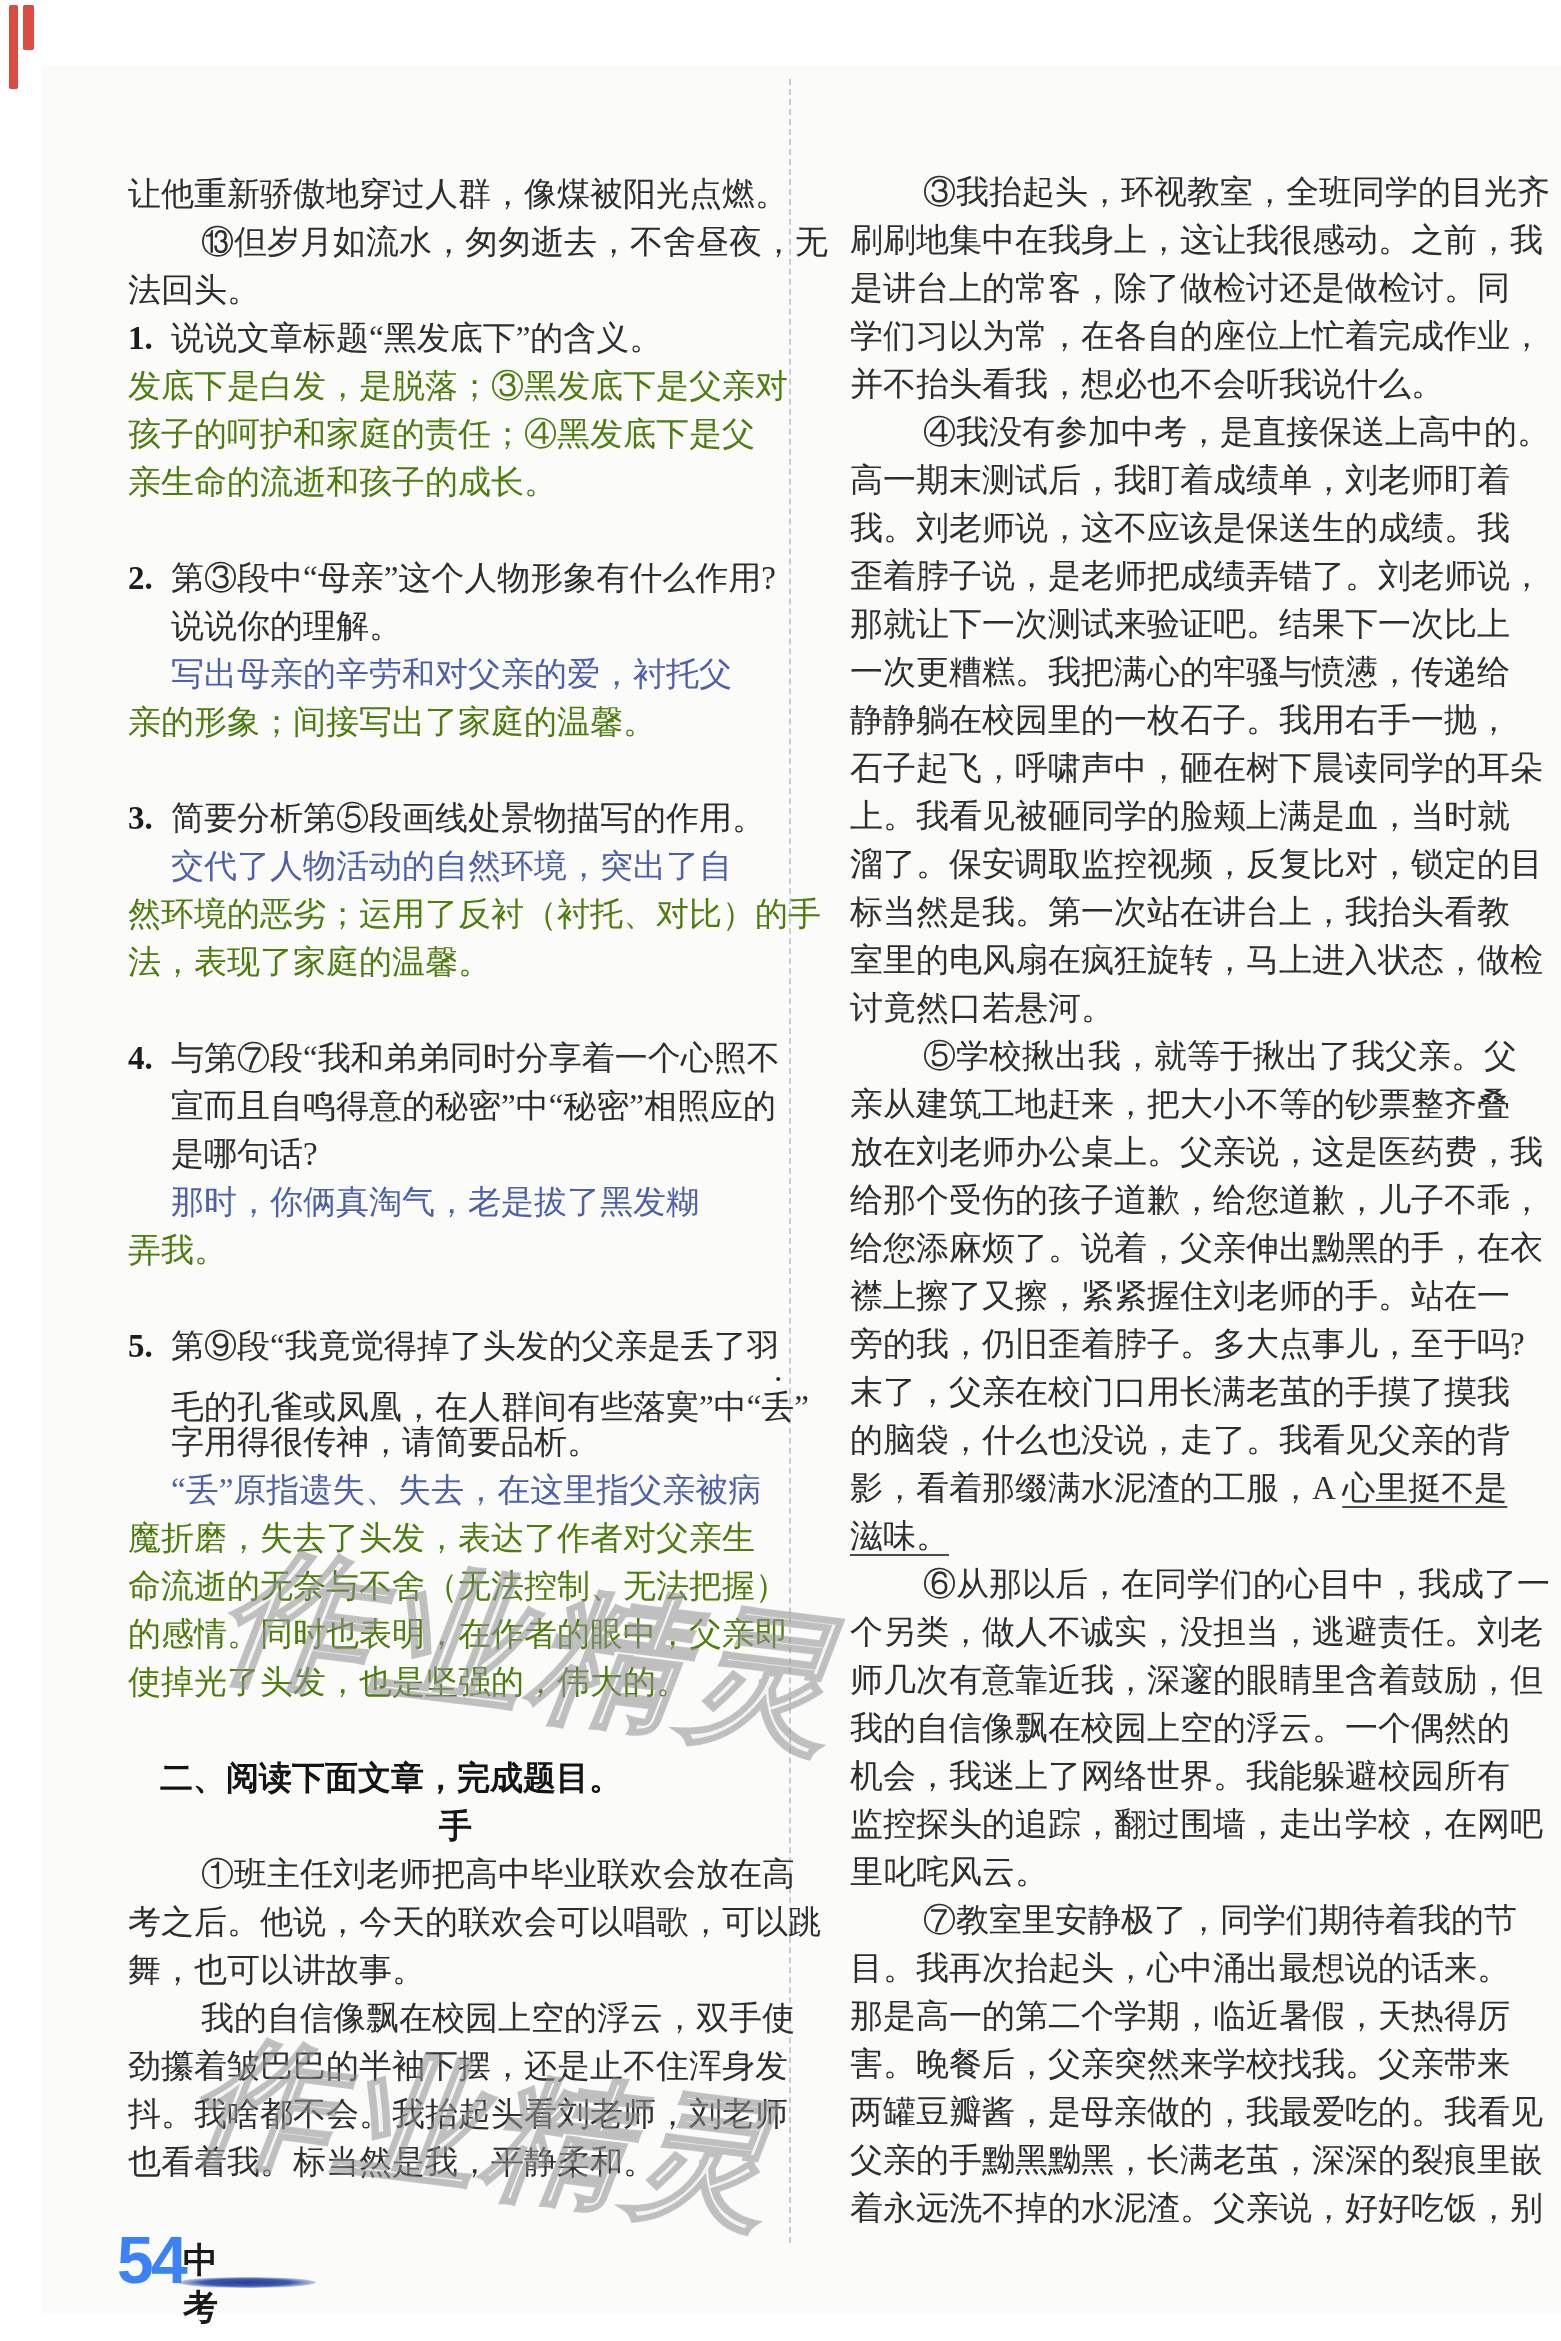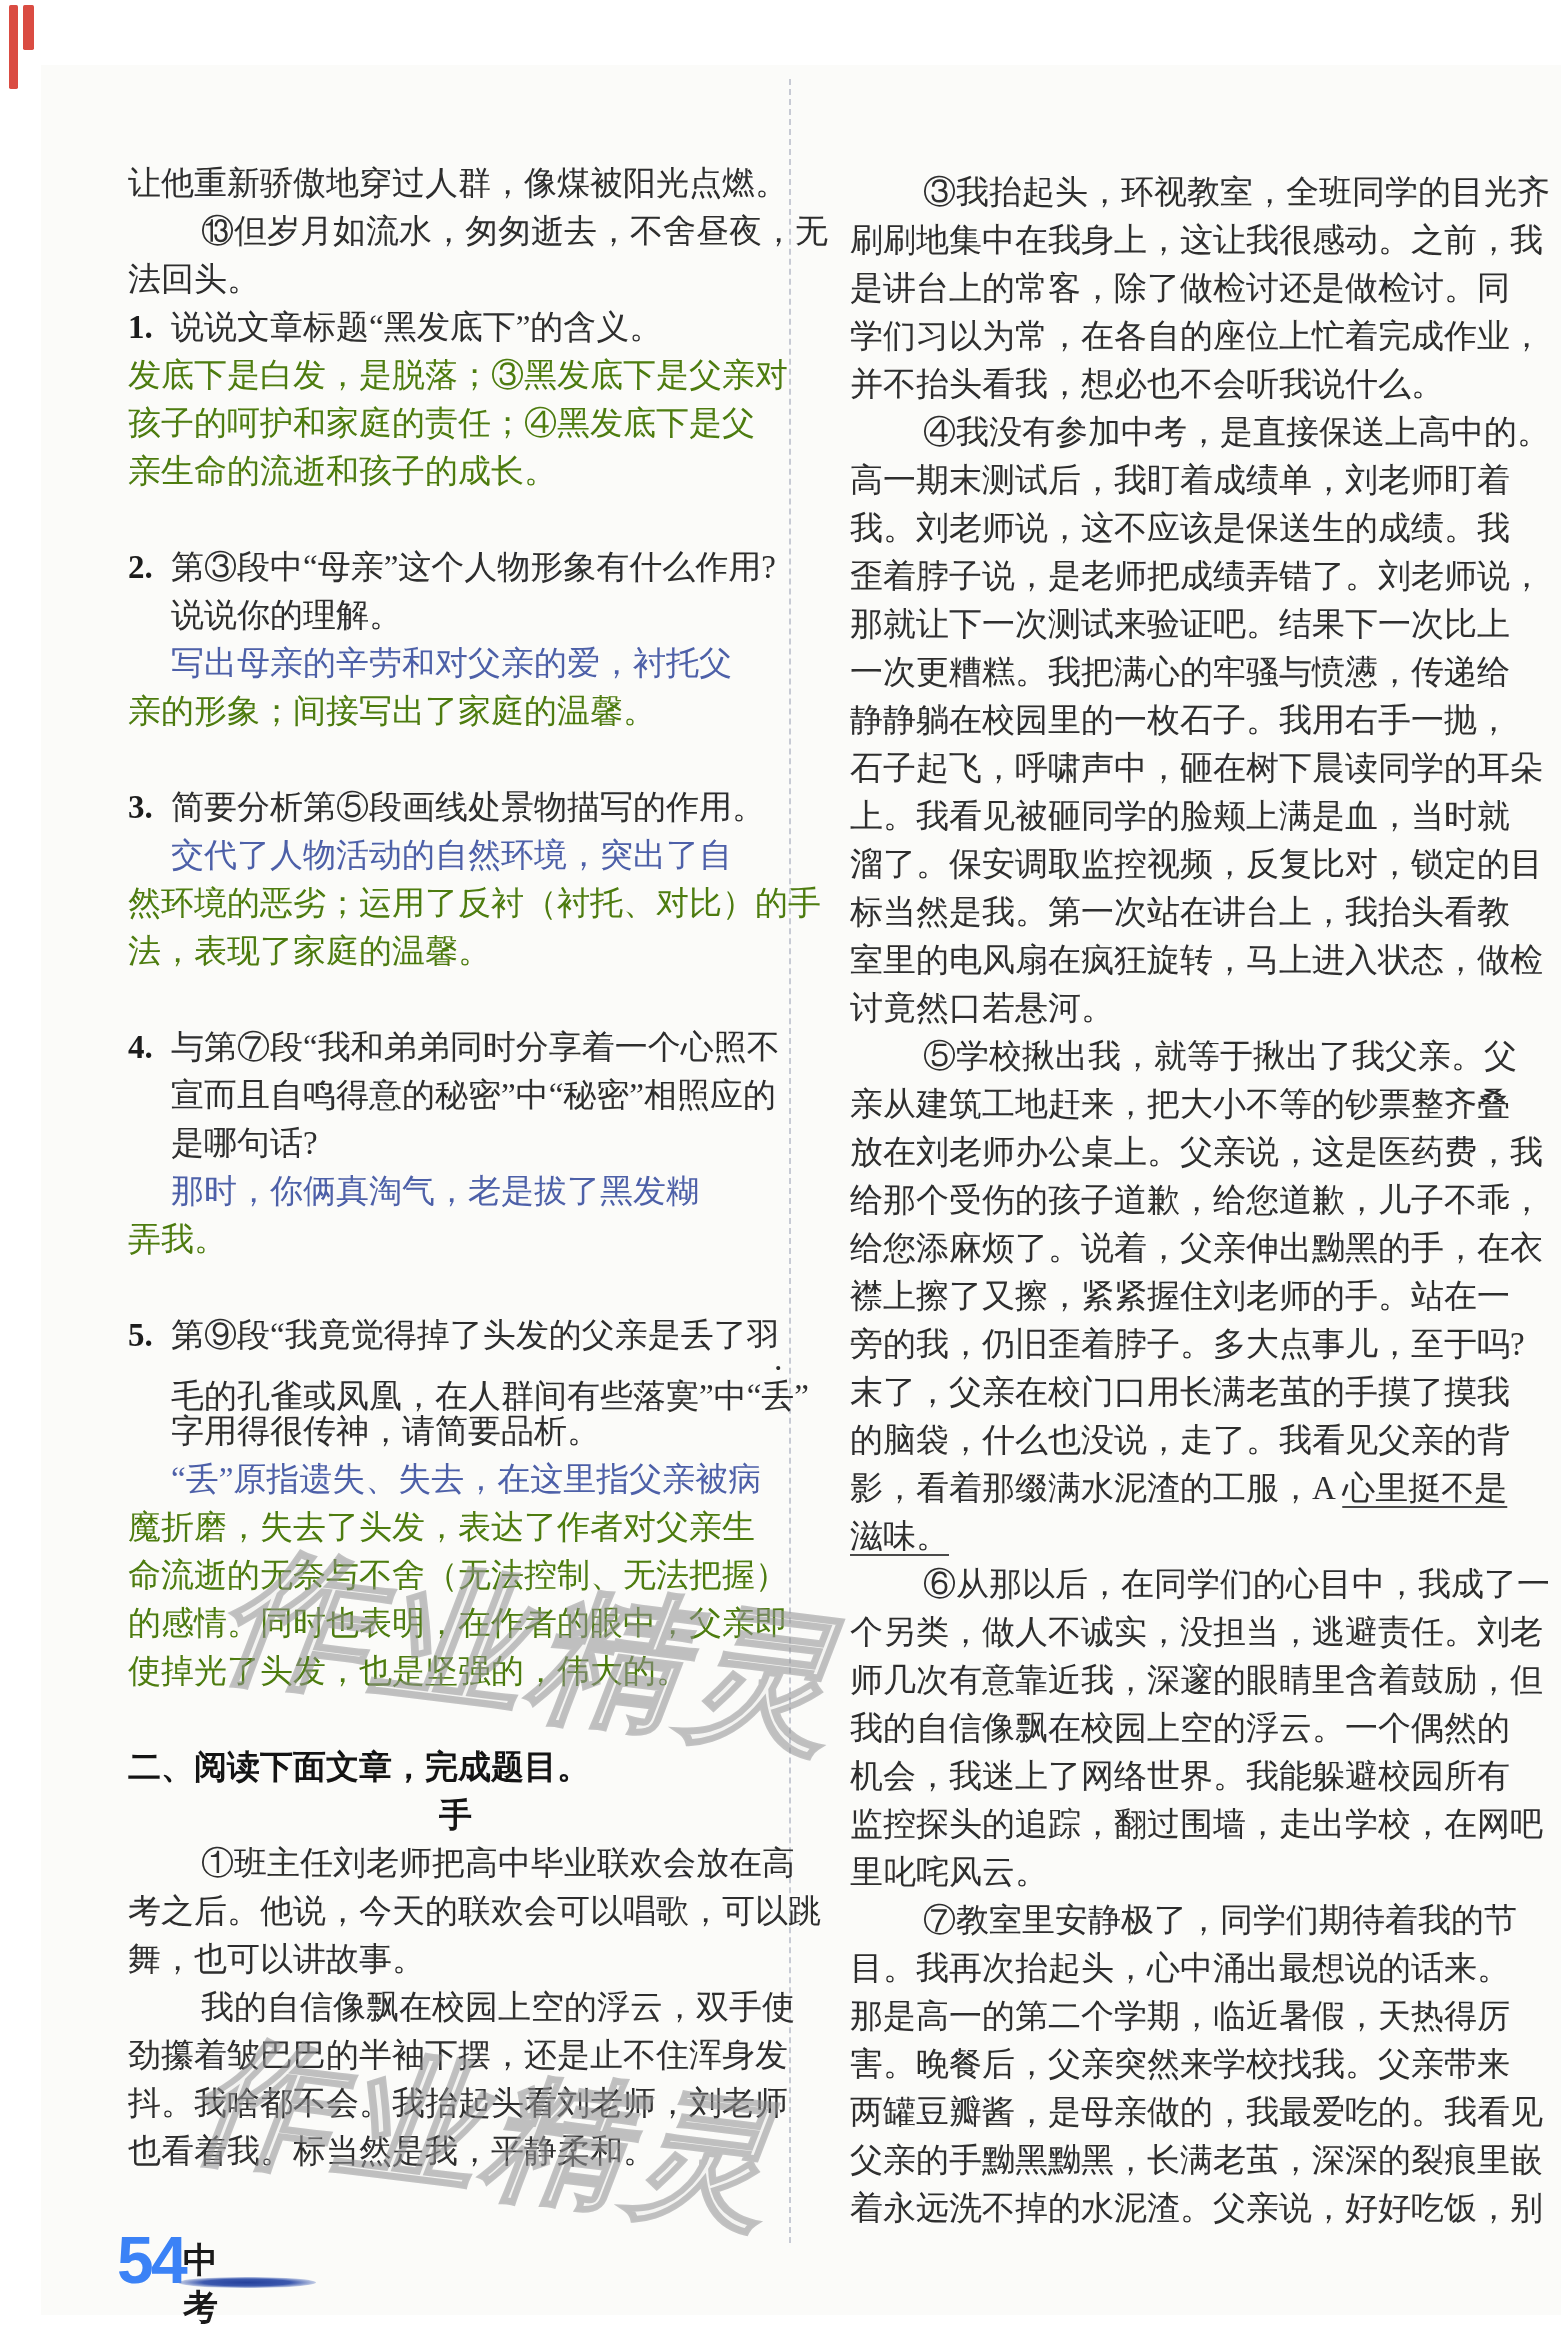--- a/index.html
+++ b/index.html
@@ -16,34 +16,35 @@
   .corner-mark.m1{left:8.6px;top:5.2px;width:9.5px;height:84px;}
   .corner-mark.m2{left:23px;top:5.2px;width:11.2px;height:45px;}
   .divider{
     position:absolute;left:789px;top:79px;height:2164px;width:0;
     border-left:2.6px dashed #c7cad4;
   }
   .col{
     position:absolute;font-size:33px;line-height:48px;color:#2e2e2e;
     letter-spacing:0;
   }
-  .col-left{left:128px;top:159px;width:655px;}
+  .col-left{left:128px;top:170px;width:655px;}
   .col-right{left:809px;top:168px;width:701px;margin-left:41px;}
   .line{height:48px;white-space:nowrap;}
   .l-blank{}
   .l-body{}
   .l-body-first{padding-left:73px;}
   .l-q{position:relative;padding-left:43px;}
   .l-q .qnum{position:absolute;left:0;top:0;font-weight:bold;color:#1c1c1c;}
   .l-q-cont{padding-left:43px;}
   .l-ans{color:#4d7c0f;}
   .l-ans-first{color:#4d60a8;padding-left:43px;}
   .l-section{
     font-weight:bold;color:#141414;
     font-family:"Liberation Sans","DejaVu Sans",sans-serif;
+    margin-left:32px;
   }
   .l-title{
     text-align:center;font-weight:bold;color:#141414;
     font-family:"Liberation Sans","DejaVu Sans",sans-serif;
   }
   .seg-u{
     text-decoration:underline;
     text-underline-offset:7px;
     text-decoration-thickness:1.7px;
     text-decoration-color:#4a4a4a;

